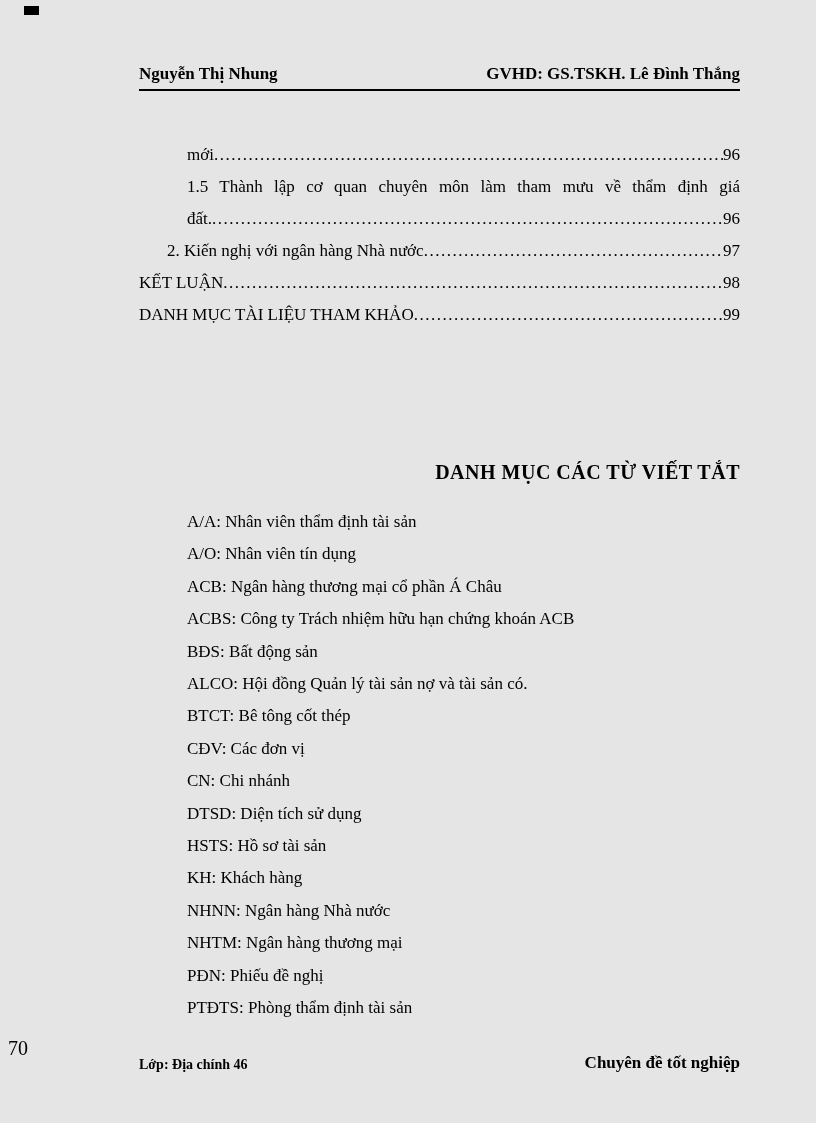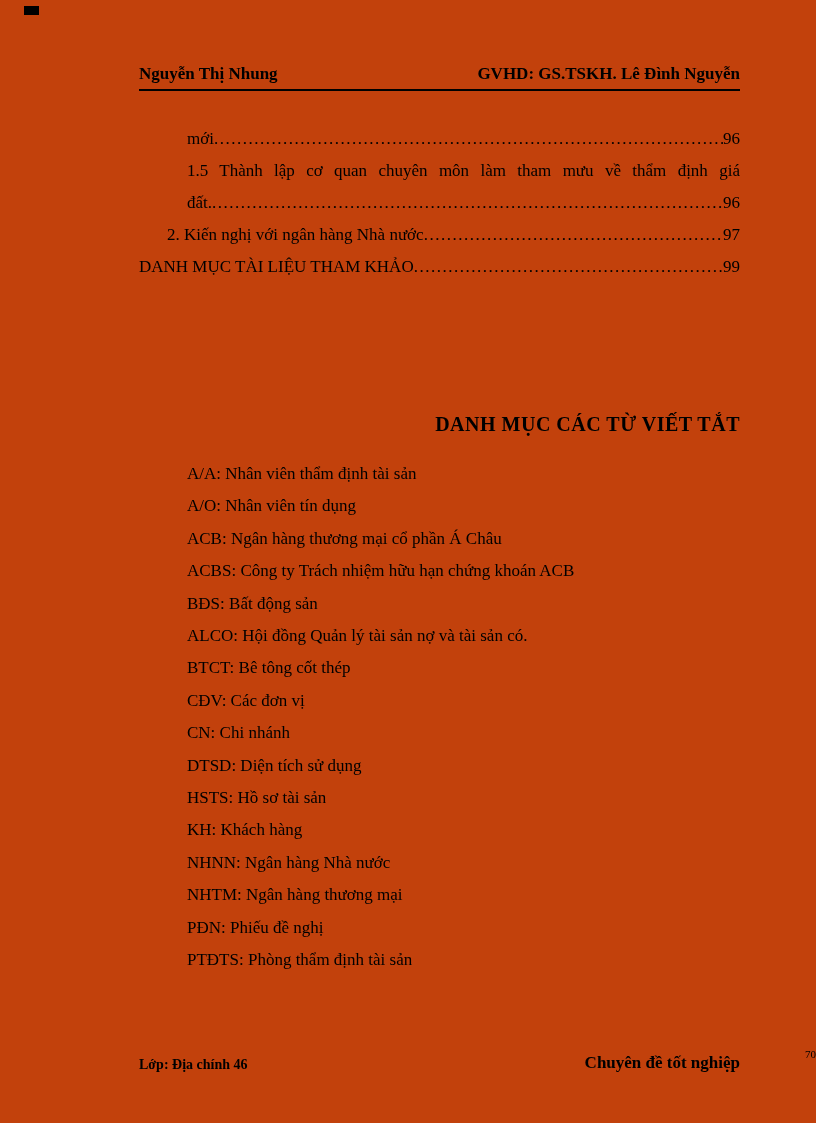--- a/index.html
+++ b/index.html
@@ -2,21 +2,21 @@
 <html><head>
 <meta charset="utf-8">
 <style>
   * { margin: 0; padding: 0; box-sizing: border-box; }
   html, body { background: #ffffff; }
   .page {
     position: relative;
     width: 816px;
     height: 1123px;
     margin: 0 auto;
-    background: #c2410c;
+    background: #e5e5e5;
     color: #000000;
     font-family: "Liberation Serif", "DejaVu Serif", serif;
     font-size: 17px;
     overflow: hidden;
   }
   .scan-artifact {
     position: absolute;
     left: 24px;
     top: 6px;
     width: 15px;
@@ -32,21 +32,21 @@
   .doc-header {
     display: flex;
     justify-content: space-between;
     align-items: baseline;
     font-weight: bold;
     padding-top: 64px;
     padding-bottom: 5px;
     border-bottom: 2px solid #000;
     font-size: 17px;
   }
-  .toc { margin-top: 32px; }
+  .toc { margin-top: 48px; }
   .toc-row {
     display: flex;
     align-items: baseline;
     line-height: 32px;
   }
   .toc-row.indent-a { padding-left: 48px; }
   .toc-row.indent-b { padding-left: 28px; }
   .toc-row.wrap .toc-text {
     flex: 1;
     text-align: justify;
@@ -85,39 +85,39 @@
   }
   .footer-right {
     position: absolute;
     right: 76px;
     bottom: 50px;
     font-weight: bold;
     font-size: 17px;
   }
   .footer-page {
     position: absolute;
-    left: 0;
+    left: 8px;
     right: 0;
     bottom: 63px;
-    text-align: right;
-    font-size: 11px;
+    text-align: left;
+    font-size: 20px;
   }
 </style>
 </head>
 <body>
 
 <div class="page">
 
   <div class="scan-artifact"></div>
 
   <div class="content">
 
     <header class="doc-header">
       <span>Nguyễn Thị Nhung</span>
-      <span>GVHD: GS.TSKH. Lê Đình Nguyễn</span>
+      <span>GVHD: GS.TSKH. Lê Đình Thắng</span>
     </header>
 
     <div class="toc">
 
       <div class="toc-row indent-a">
         <span class="toc-text">mới </span>
         <span class="toc-leader"></span>
         <span class="toc-page">96</span>
       </div>
 
@@ -130,20 +130,25 @@
         <span class="toc-leader"></span>
         <span class="toc-page">96</span>
       </div>
 
       <div class="toc-row indent-b">
         <span class="toc-text">2. Kiến nghị với ngân hàng Nhà nước</span>
         <span class="toc-leader"></span>
         <span class="toc-page">97</span>
       </div>
 
+      <div class="toc-row">
+        <span class="toc-text">KẾT LUẬN </span>
+        <span class="toc-leader"></span>
+        <span class="toc-page">98</span>
+      </div>
 
       <div class="toc-row">
         <span class="toc-text">DANH MỤC TÀI LIỆU THAM KHẢO </span>
         <span class="toc-leader"></span>
         <span class="toc-page">99</span>
       </div>
 
     </div>
 
     <h1 class="section-title">DANH MỤC CÁC TỪ VIẾT TẮT</h1>

